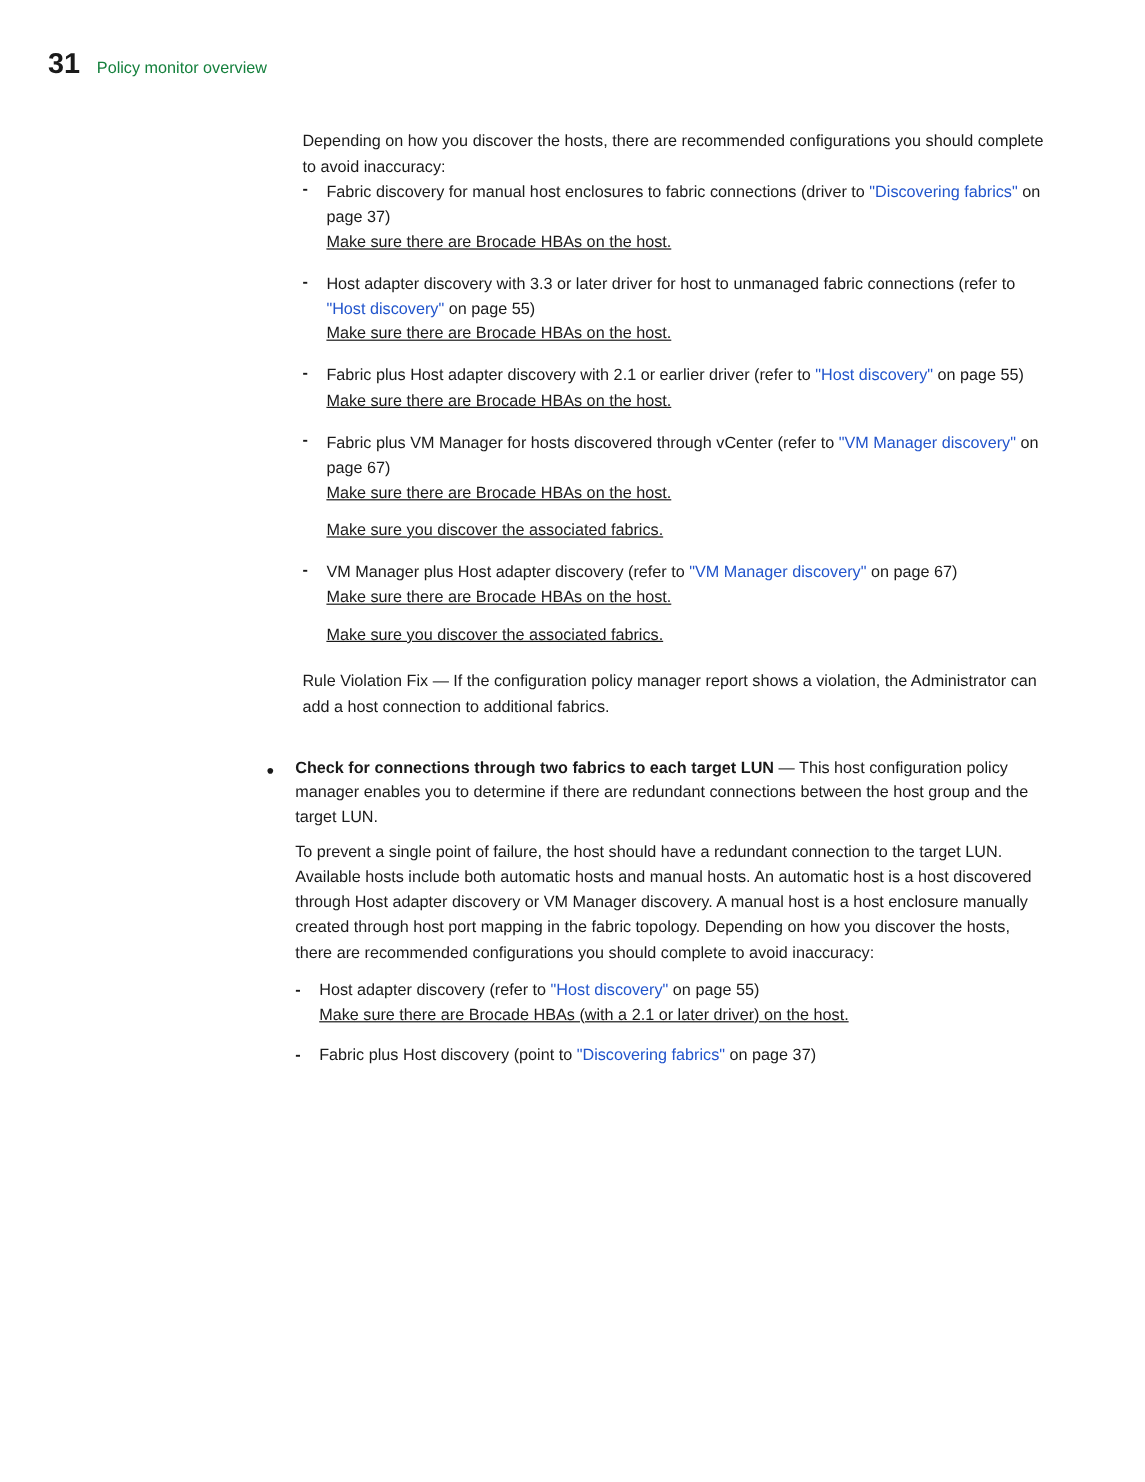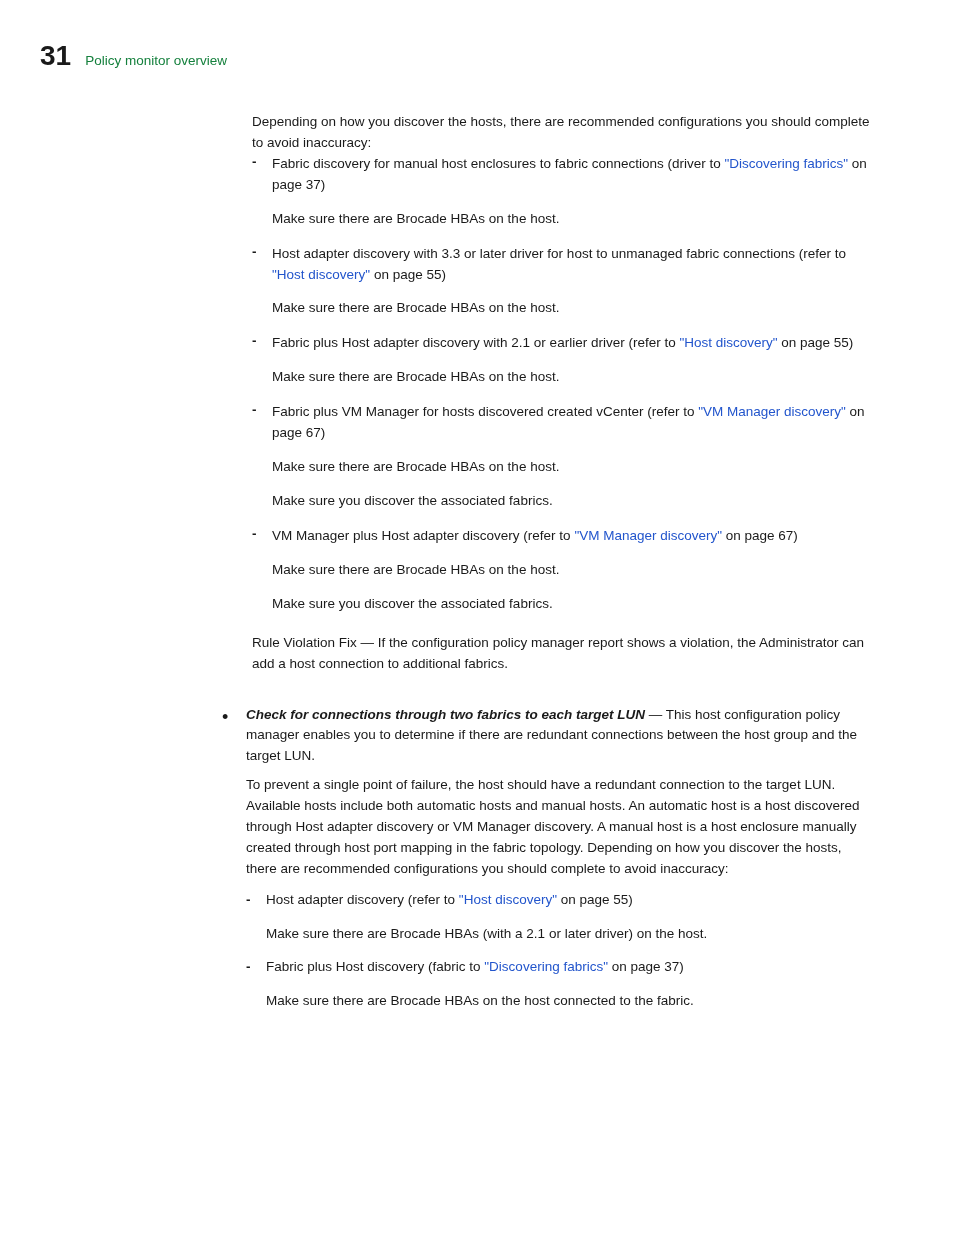--- a/index.html
+++ b/index.html
@@ -25,21 +25,21 @@
     }
 
     .page-header {
       display: flex;
       align-items: baseline;
       padding: 10px 40px 20px 40px;
       border-bottom: none;
     }
 
     .page-number {
-      font-size: 28px;
+      font-size: 24px;
       font-weight: bold;
       color: #1a1a1a;
       margin-right: 14px;
     }
 
     .page-title {
       font-size: 13.5px;
       color: #15803d;
     }
 
@@ -68,24 +68,25 @@
       color: #1a1a1a;
       padding-right: 6px;
     }
 
     .bullet-content {
       flex: 1;
       line-height: 1.55;
     }
 
     .sub-note {
-      margin-top: 13px;
+      margin-top: 0;
       margin-bottom: 10px;
       line-height: 1.55;
       padding-left: 0;
+      text-decoration: underline;
     }
 
     a, .link {
       color: #2255cc;
       text-decoration: none;
     }
 
     .main-bullet-section {
       margin-top: 12px;
       margin-bottom: 12px;
@@ -105,21 +106,20 @@
       margin-left: -22px;
     }
 
     .main-bullet-content {
       flex: 1;
       line-height: 1.55;
     }
 
     .bold-phrase {
       font-weight: bold;
-      font-style: italic;
     }
 
     .rule-fix-text {
       margin-top: 8px;
       margin-bottom: 30px;
       line-height: 1.55;
     }
 
     .section-body {
       margin-top: 8px;
@@ -182,21 +182,21 @@
           <span>Fabric plus Host adapter discovery with 2.1 or earlier driver (refer to </span><a href="#" class="link">"Host discovery"</a><span> on page 55)</span>
           <div class="sub-note-block">
             <p class="sub-note">Make sure there are Brocade HBAs on the host.</p>
           </div>
         </div>
       </li>
 
       <li class="bullet-item">
         <span class="dash">-</span>
         <div class="bullet-content">
-          <span>Fabric plus VM Manager for hosts discovered created vCenter (refer to </span><a href="#" class="link">"VM Manager discovery"</a><span> on page 67)</span>
+          <span>Fabric plus VM Manager for hosts discovered through vCenter (refer to </span><a href="#" class="link">"VM Manager discovery"</a><span> on page 67)</span>
           <div class="sub-note-block">
             <p class="sub-note">Make sure there are Brocade HBAs on the host.</p>
             <p class="sub-note">Make sure you discover the associated fabrics.</p>
           </div>
         </div>
       </li>
 
       <li class="bullet-item">
         <span class="dash">-</span>
         <div class="bullet-content">
@@ -234,23 +234,22 @@
                 <span>Host adapter discovery (refer to </span><a href="#" class="link">"Host discovery"</a><span> on page 55)</span>
                 <div class="sub-note-block">
                   <p class="sub-note">Make sure there are Brocade HBAs (with a 2.1 or later driver) on the host.</p>
                 </div>
               </div>
             </li>
 
             <li class="bullet-item">
               <span class="dash">-</span>
               <div class="bullet-content">
-                <span>Fabric plus Host discovery (fabric to </span><a href="#" class="link">"Discovering fabrics"</a><span> on page 37)</span>
+                <span>Fabric plus Host discovery (point to </span><a href="#" class="link">"Discovering fabrics"</a><span> on page 37)</span>
                 <div class="sub-note-block">
-                  <p class="sub-note">Make sure there are Brocade HBAs on the host connected to the fabric.</p>
                 </div>
               </div>
             </li>
 
           </ul>
 
         </div>
       </div>
     </div>
 

